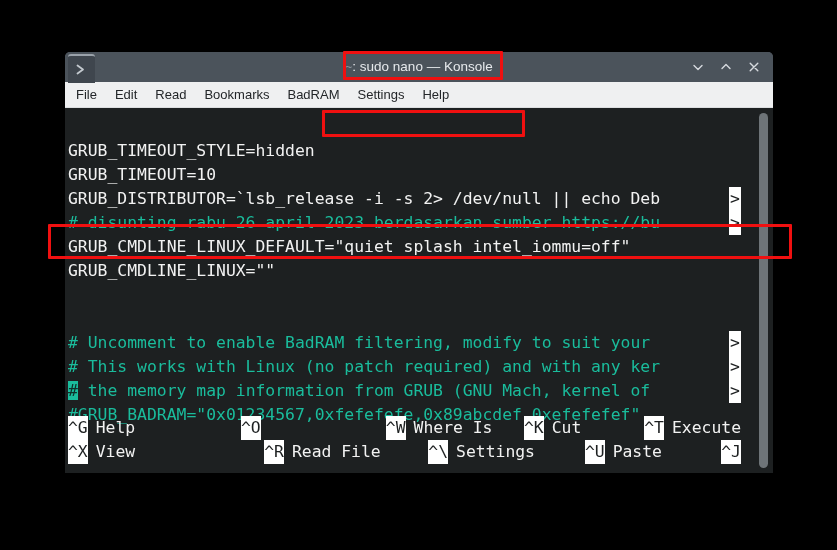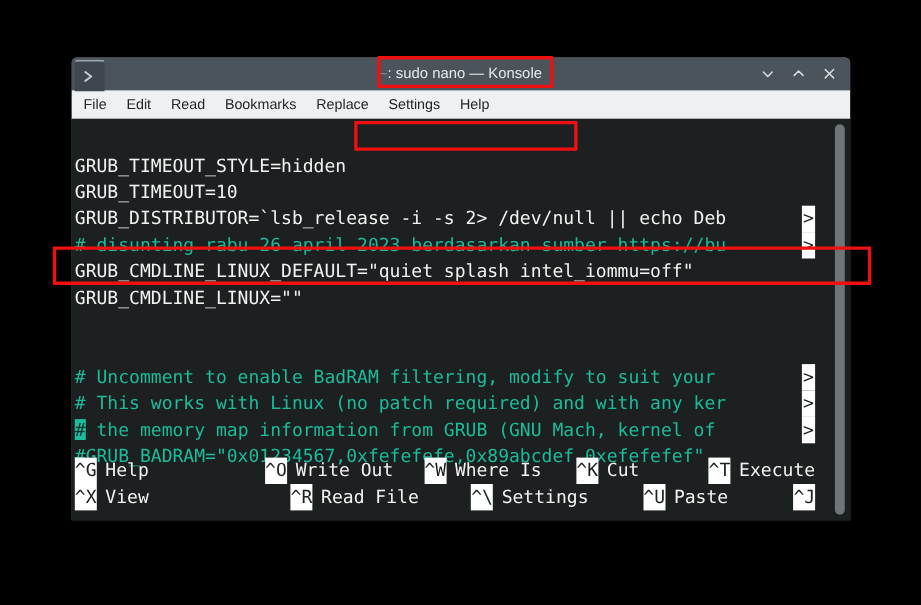--- a/index.html
+++ b/index.html
@@ -263,34 +263,34 @@
             </svg>
         </div>
       </div>
     </div>
 
     <div class="menubar">
       <div class="menu-item">File</div>
       <div class="menu-item">Edit</div>
       <div class="menu-item">Read</div>
       <div class="menu-item">Bookmarks</div>
-      <div class="menu-item">Replace</div>
+      <div class="menu-item">BadRAM</div>
       <div class="menu-item">Settings</div>
       <div class="menu-item">Help</div>
     </div>
 
     <div class="terminal">
 
 
       <div class="code" id="code-area"><div class="ln c-white"><span>GRUB_TIMEOUT_STYLE=hidden</span></div><div class="ln c-white"><span>GRUB_TIMEOUT=10</span></div><div class="ln c-white"><span>GRUB_DISTRIBUTOR=`lsb_release -i -s 2&gt; /dev/null || echo Deb</span><span class="cont">&gt;</span></div><div class="ln c-green"><span># disunting rabu 26 april 2023 berdasarkan sumber https://bu</span><span class="cont">&gt;</span></div><div class="ln c-white"><span>GRUB_CMDLINE_LINUX_DEFAULT="quiet splash intel_iommu=off"</span></div><div class="ln c-white"><span>GRUB_CMDLINE_LINUX=""</span></div><div class="ln c-white c-blank">&nbsp;</div><div class="ln c-white c-blank">&nbsp;</div><div class="ln c-green"><span># Uncomment to enable BadRAM filtering, modify to suit your </span><span class="cont">&gt;</span></div><div class="ln c-green"><span># This works with Linux (no patch required) and with any ker</span><span class="cont">&gt;</span></div><div class="ln c-green"><span class="cursor-blk">#</span><span> the memory map information from GRUB (GNU Mach, kernel of </span><span class="cont">&gt;</span></div><div class="ln c-green"><span>#GRUB_BADRAM="0x01234567,0xfefefefe,0x89abcdef,0xefefefef"</span></div></div>
 
       <div class="nano-foot" id="nano-foot">
           <div class="foot-row">
             <div class="foot-cell" style="width: 233px;"><span class="key">^G</span><span class="klabel">Help</span></div>
-            <div class="foot-cell" style="width: 195px;"><span class="key">^O</span><span class="klabel">Write Out</span></div>
+            <div class="foot-cell" style="width: 195px;"><span class="key">^O</span></div>
             <div class="foot-cell" style="width: 186px;"><span class="key">^W</span><span class="klabel">Where Is</span></div>
             <div class="foot-cell" style="width: 162px;"><span class="key">^K</span><span class="klabel">Cut</span></div>
             <div class="foot-cell"><span class="key">^T</span><span class="klabel">Execute</span></div>
           </div>
           <div class="foot-row">
             <div class="foot-cell" style="width: 233px;"><span class="key">^X</span><span class="klabel">View</span></div>
             <div class="foot-cell" style="width: 195px;"><span class="key">^R</span><span class="klabel">Read File</span></div>
             <div class="foot-cell" style="width: 186px;"><span class="key">^\</span><span class="klabel">Settings</span></div>
             <div class="foot-cell" style="width: 162px;"><span class="key">^U</span><span class="klabel">Paste</span></div>
             <div class="foot-cell"><span class="key">^J</span></div>

